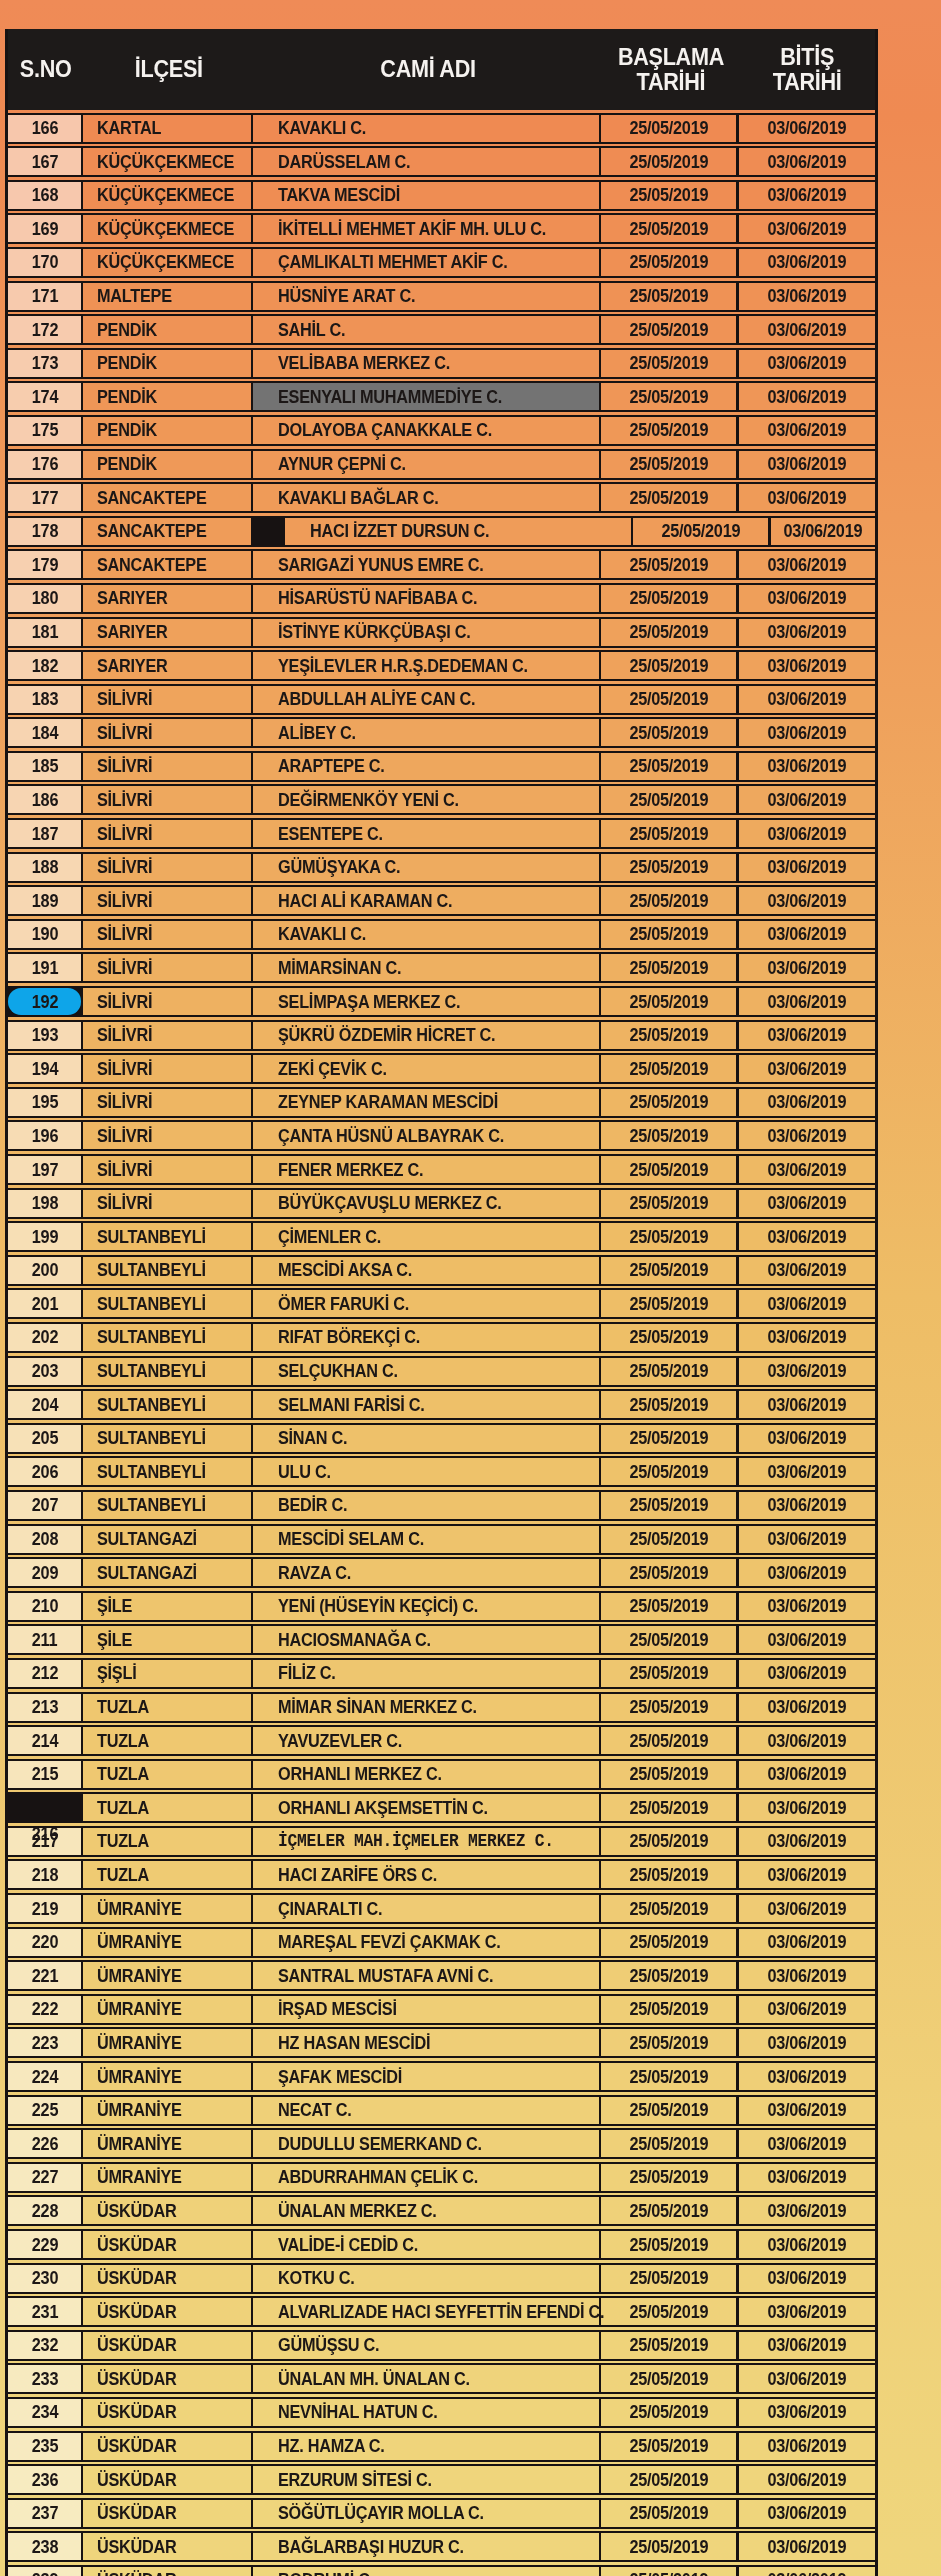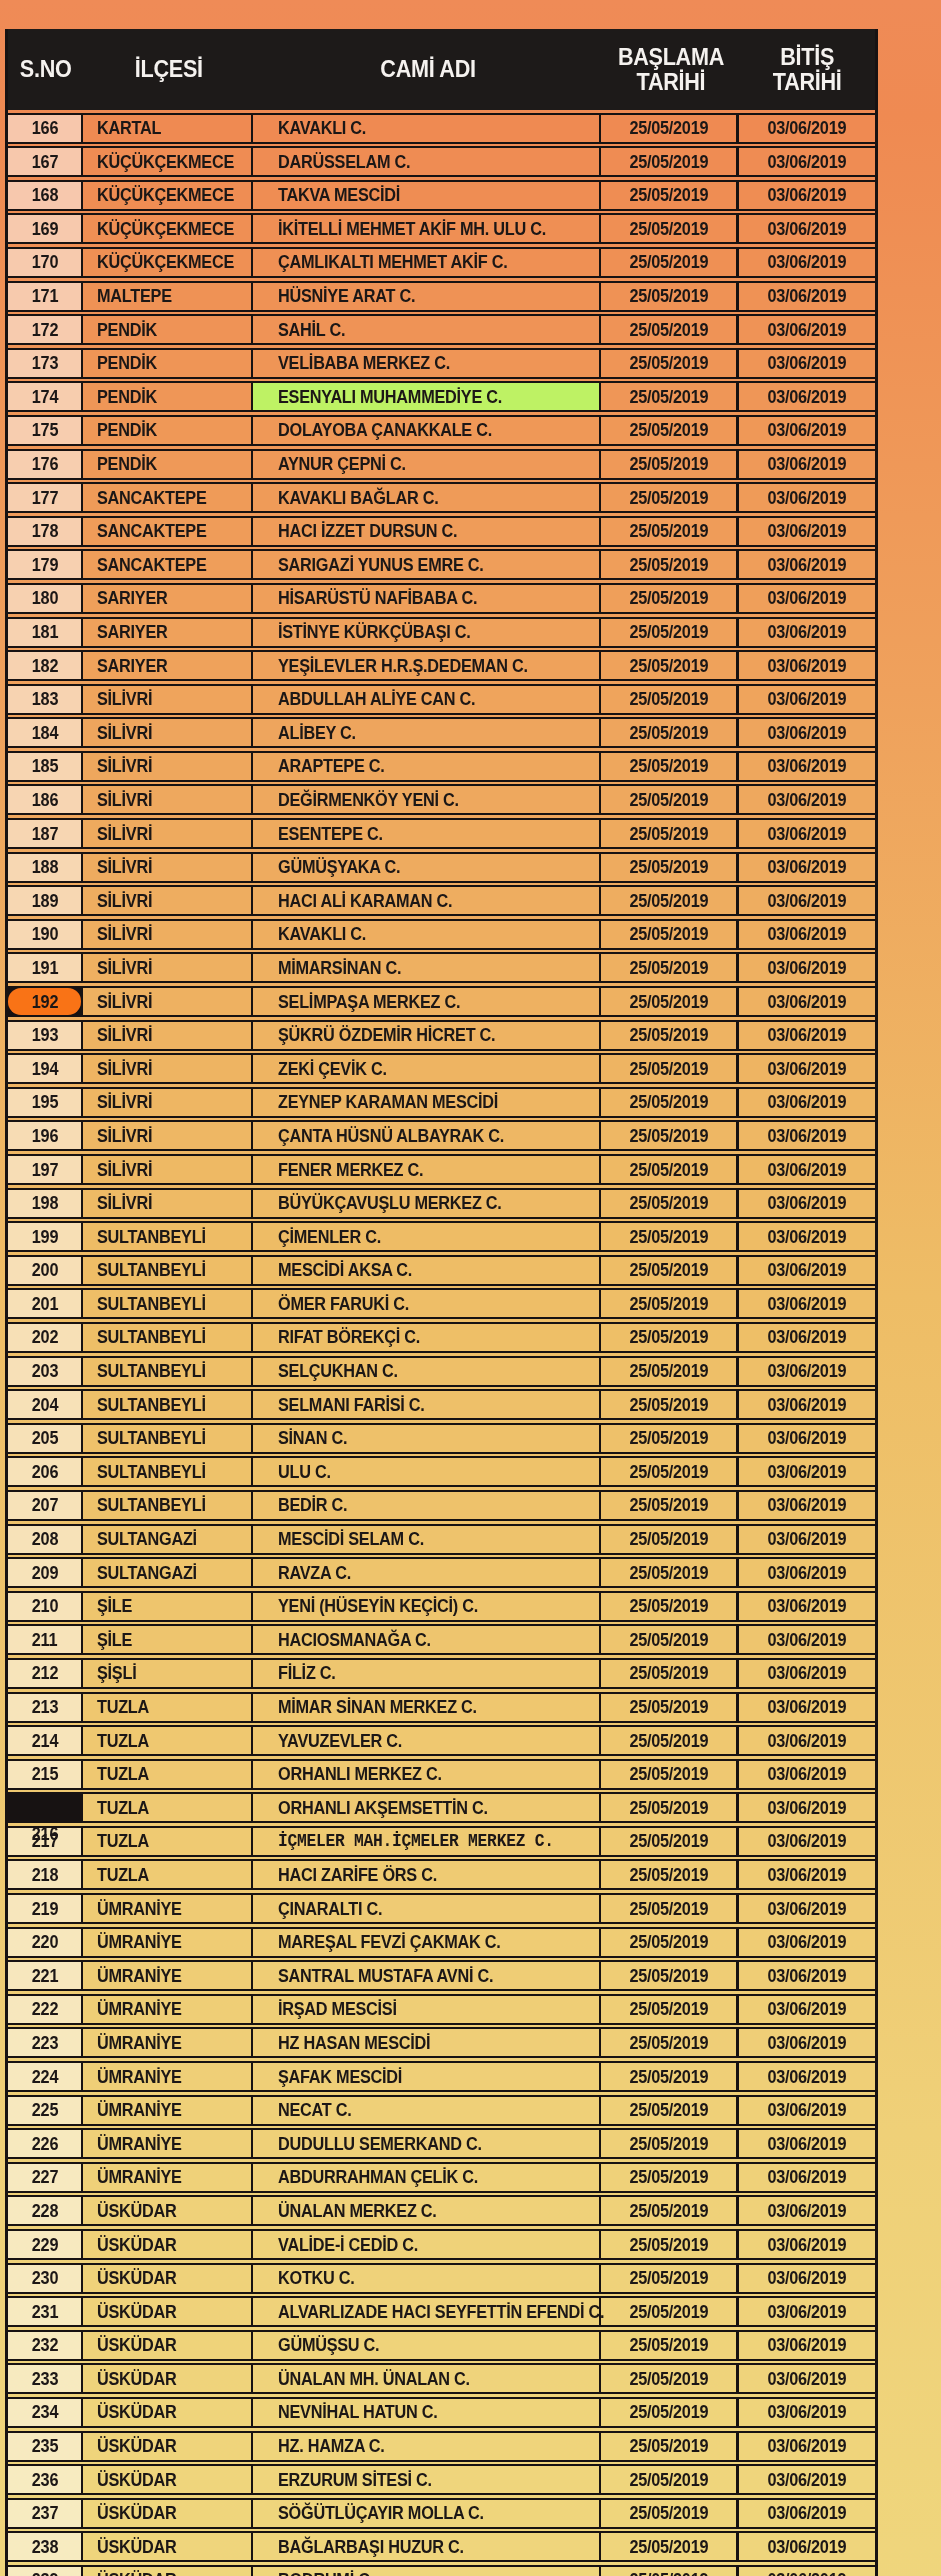--- a/index.html
+++ b/index.html
@@ -213,21 +213,21 @@
         </div>
   </div>
 
   <div class="row">
     <div class="cell c-sno" style="background: rgb(247, 205, 174);">
           <span class="t center">174</span>
         </div>
     <div class="cell c-district" style="background: rgb(239, 150, 87);">
           <span class="t">PENDİK</span>
         </div>
-    <div class="cell c-mosque" style="background: #bef264;">
+    <div class="cell c-mosque" style="background: #737373;">
           <span class="t">ESENYALI MUHAMMEDİYE C.</span>
         </div>
     <div class="cell c-start" style="background: rgb(239, 150, 87);">
           <span class="t center">25/05/2019</span>
         </div>
     <div class="cell c-end" style="background: rgb(239, 150, 87);">
           <span class="t center">03/06/2019</span>
         </div>
   </div>
 
@@ -285,21 +285,21 @@
         </div>
   </div>
 
   <div class="row">
     <div class="cell c-sno" style="background: rgb(247, 207, 175);">
           <span class="t center">178</span>
         </div>
     <div class="cell c-district" style="background: rgb(239, 156, 89);">
           <span class="t">SANCAKTEPE</span>
         </div>
-    <div class="cell c-mosque" style="background: rgb(239, 156, 89);">
+    <div class="cell c-mosque" style="background: rgb(239, 156, 89); margin-left: 32px;">
           <span class="t">HACI İZZET DURSUN C.</span>
         </div>
     <div class="cell c-start" style="background: rgb(239, 156, 89);">
           <span class="t center">25/05/2019</span>
         </div>
     <div class="cell c-end" style="background: rgb(239, 156, 89);">
           <span class="t center">03/06/2019</span>
         </div>
   </div>
 
@@ -531,21 +531,21 @@
         </div>
     <div class="cell c-start" style="background: rgb(238, 176, 97);">
           <span class="t center">25/05/2019</span>
         </div>
     <div class="cell c-end" style="background: rgb(238, 176, 97);">
           <span class="t center">03/06/2019</span>
         </div>
   </div>
 
   <div class="row">
-    <div class="cell c-sno" style="background: #f97316; border-radius: 13px;">
+    <div class="cell c-sno" style="background: #0ea5e9; border-radius: 13px;">
           <span class="t center">192</span>
         </div>
     <div class="cell c-district" style="background: rgb(238, 177, 97);">
           <span class="t">SİLİVRİ</span>
         </div>
     <div class="cell c-mosque" style="background: rgb(238, 177, 97);">
           <span class="t">SELİMPAŞA MERKEZ C.</span>
         </div>
     <div class="cell c-start" style="background: rgb(238, 177, 97);">
           <span class="t center">25/05/2019</span>

